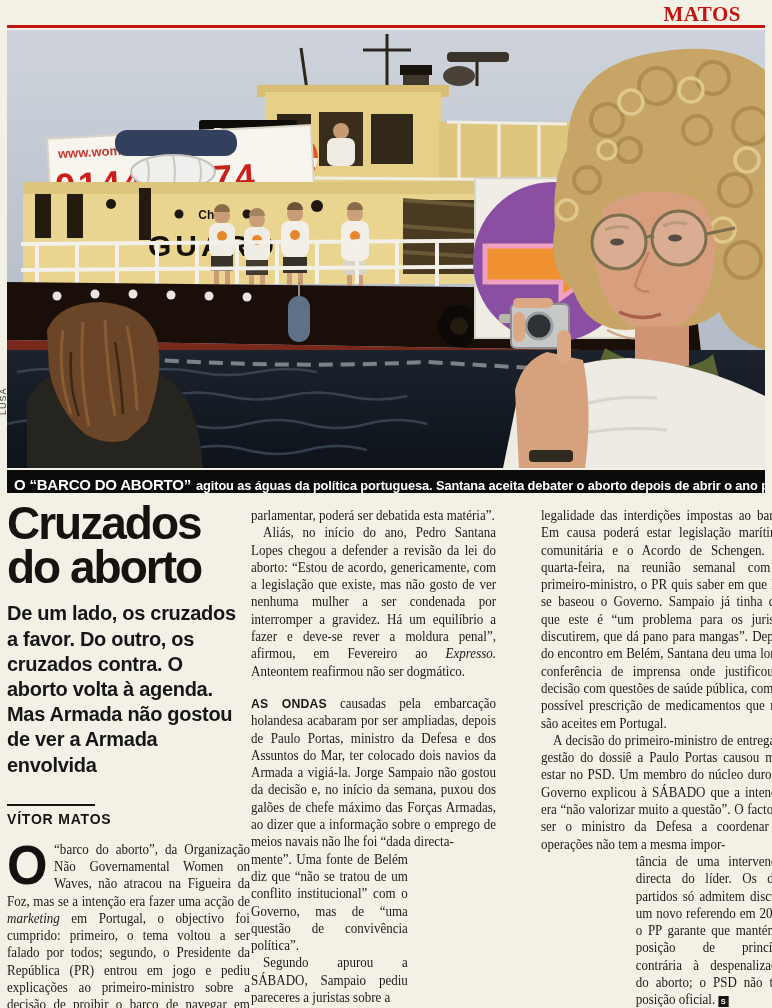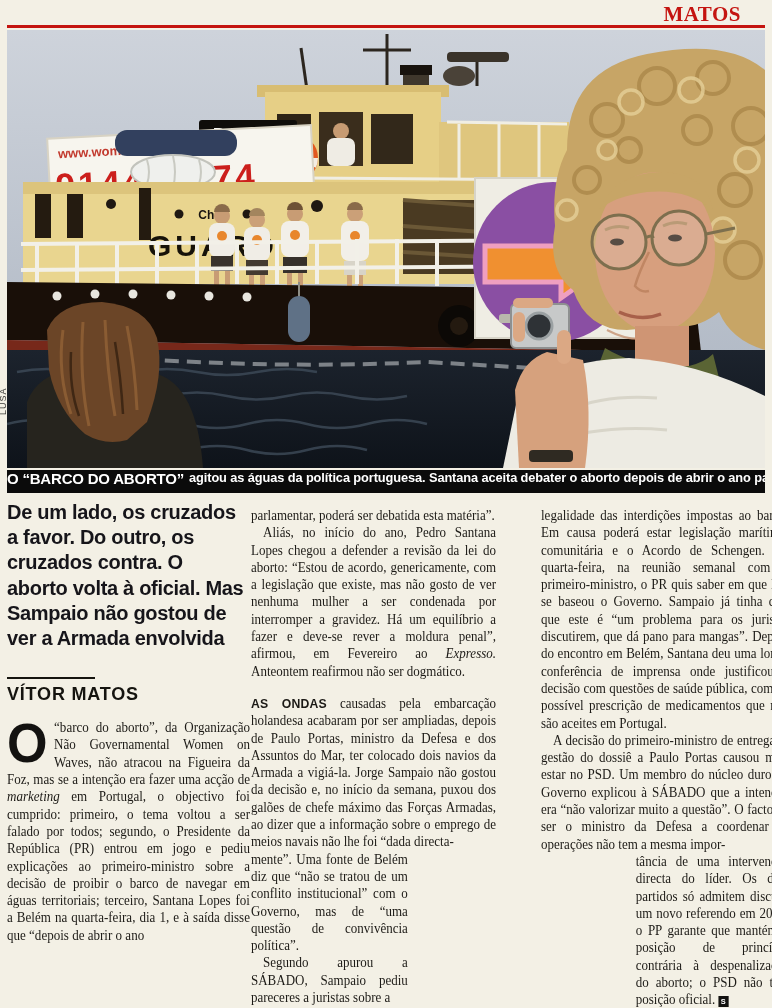--- a/index.html
+++ b/index.html
@@ -28,21 +28,21 @@
     transform:rotate(-90deg);transform-origin:left top;
     font-family:"Liberation Sans",sans-serif;
     font-size:9px;letter-spacing:1px;color:#3a3a38;
   }
   
   .captionbar{
     position:absolute;left:7px;top:470px;width:758px;height:23px;
     background:#0b0b0b;color:#fff;
     font-family:"Liberation Sans",sans-serif;
     white-space:nowrap;overflow:hidden;
-    display:flex;align-items:flex-start;box-sizing:border-box;
+    display:flex;align-items:flex-end;padding-left:7px;box-sizing:border-box;
   }
   .caption-lead{font-weight:bold;font-size:15px;letter-spacing:-.2px;}
   .caption-rest{font-weight:bold;font-size:12.8px;margin-left:5px;letter-spacing:-.1px;}
   
   .article{position:absolute;left:7px;top:500px;width:758px;height:508px;}
   .col{position:absolute;top:0;}
   .col1{left:0;width:243px;}
   .col2{left:244px;width:245px;top:7px;}
   .col3{left:534px;width:248px;top:7px;}
   .headline{
@@ -51,21 +51,21 @@
     letter-spacing:-2px;color:#141310;margin:2px 0 12px 0;
   }
   .standfirst{
     font-family:"Liberation Sans",sans-serif;
     font-weight:700;font-size:20px;line-height:1.26;
     letter-spacing:-.3px;color:#16151a;margin:0 0 26px 0;width:238px;
   }
   .byline-rule{width:88px;height:2px;background:#15140f;margin:0 0 5px 0;}
   .byline{
     font-family:"Liberation Sans",sans-serif;
-    font-weight:bold;font-size:18px;letter-spacing:.8px;color:#15140f;
+    font-weight:bold;font-size:14px;letter-spacing:.8px;color:#15140f;
     margin:0 0 14px 0;
   }
   .flow{font-size:14px;line-height:17.3px;text-align:justify;}
   .col1 .flow{width:261px;transform:scaleX(0.931);transform-origin:0 0;}
   .col2 .flow{width:264px;transform:scaleX(0.928);transform-origin:0 0;}
   .col3 .flow{width:267px;transform:scaleX(0.929);transform-origin:0 0;}
   .para{margin:0;}
   .ind{text-indent:13px;}
   .sectgap{margin-top:15px;}
   .narrow-r{margin-right:95px;}
@@ -338,21 +338,22 @@
 <div class="photo-credit">LUSA</div>
 
 <div class="captionbar">
   <span class="caption-lead">O “BARCO DO ABORTO”</span>
   <span class="caption-rest">agitou as águas da política portuguesa. Santana aceita debater o aborto depois de abrir o ano parlamentar</span>
 </div>
 
 <div class="article">
 
   <div class="col col1">
-    <p class="standfirst">De um lado, os cruzados a favor. Do outro, os cruzados contra. O aborto volta à oficial. Mas Sampaio não gostou de ver a Armada envolvida</p>
+    <h1 class="headline">Cruzados do aborto</h1>
+    <p class="standfirst">De um lado, os cruzados a favor. Do outro, os cruzados contra. O aborto volta à agenda. Mas Armada não gostou de ver a Armada envolvida</p>
     <div class="byline-rule"></div>
     <div class="byline">VÍTOR MATOS</div>
     <div class="flow">
       <p class="para">
         <span class="dropcap">O</span><span>“barco do aborto”, da Organização Não Governamental Women on Waves, não atracou na Figueira da Foz, mas se a intenção era fazer uma acção de </span><span class="it">marketing</span><span> em Portugal, o objectivo foi cumprido: primeiro, o tema voltou a ser falado por todos; segundo, o Presidente da República (PR) entrou em jogo e pediu explicações ao primeiro-ministro sobre a decisão de proibir o barco de navegar em águas territoriais; terceiro, Santana Lopes foi a Belém na quarta-feira, dia 1, e à saída disse que “depois de abrir o ano</span>
       </p>
     </div>
   </div>
 
   <div class="col col2">

